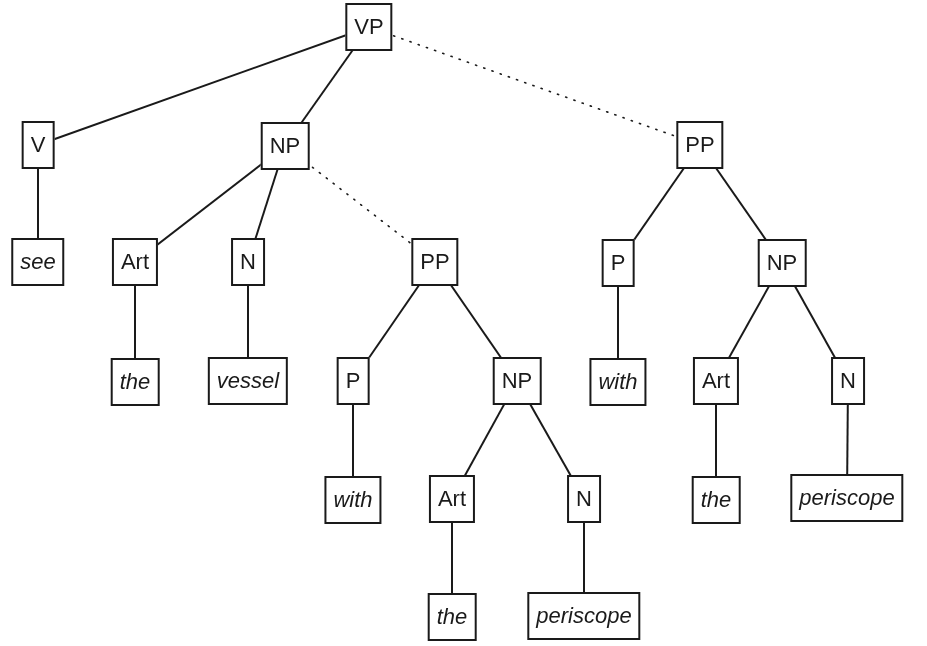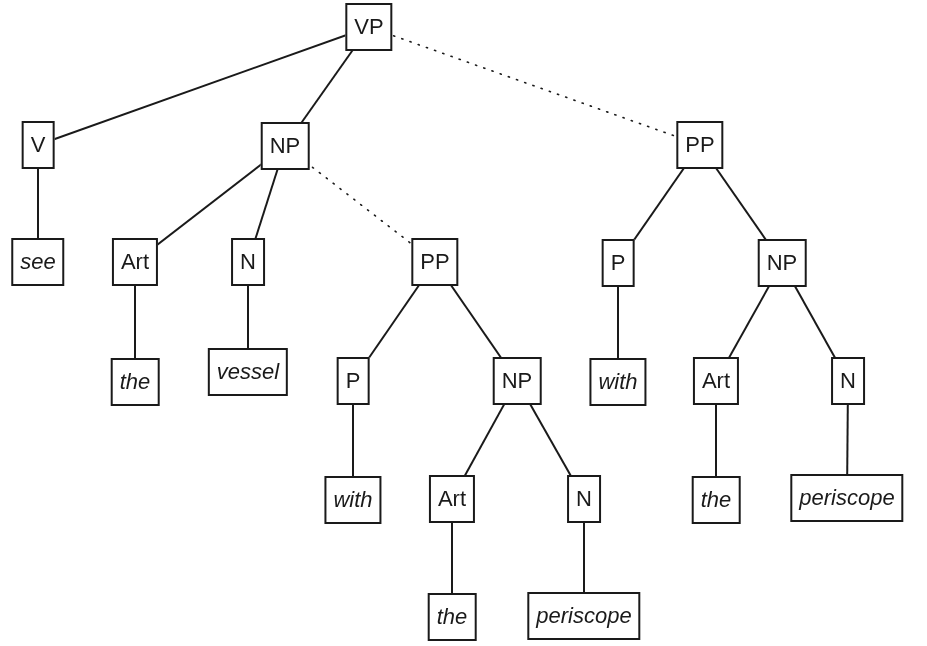--- a/index.html
+++ b/index.html
@@ -84,21 +84,21 @@
       <div class="node phrase" style="left: 38px; top: 145px;">V</div>
       <div class="node phrase" style="left: 285px; top: 146px;">NP</div>
       <div class="node phrase" style="left: 700px; top: 145px;">PP</div>
       <div class="node word" style="left: 38px; top: 262px;">see</div>
       <div class="node phrase" style="left: 135px; top: 262px;">Art</div>
       <div class="node phrase" style="left: 248px; top: 262px;">N</div>
       <div class="node phrase" style="left: 435px; top: 262px;">PP</div>
       <div class="node phrase" style="left: 618px; top: 263px;">P</div>
       <div class="node phrase" style="left: 782px; top: 263px;">NP</div>
       <div class="node word" style="left: 135px; top: 382px;">the</div>
-      <div class="node word" style="left: 248px; top: 372px;">vessel</div>
+      <div class="node word" style="left: 248px; top: 381px;">vessel</div>
       <div class="node phrase" style="left: 353px; top: 381px;">P</div>
       <div class="node phrase" style="left: 517px; top: 381px;">NP</div>
       <div class="node word" style="left: 618px; top: 382px;">with</div>
       <div class="node phrase" style="left: 716px; top: 381px;">Art</div>
       <div class="node phrase" style="left: 848px; top: 381px;">N</div>
       <div class="node word" style="left: 353px; top: 500px;">with</div>
       <div class="node phrase" style="left: 452px; top: 499px;">Art</div>
       <div class="node phrase" style="left: 584px; top: 499px;">N</div>
       <div class="node word" style="left: 716px; top: 500px;">the</div>
       <div class="node word" style="left: 847px; top: 498px;">periscope</div>

